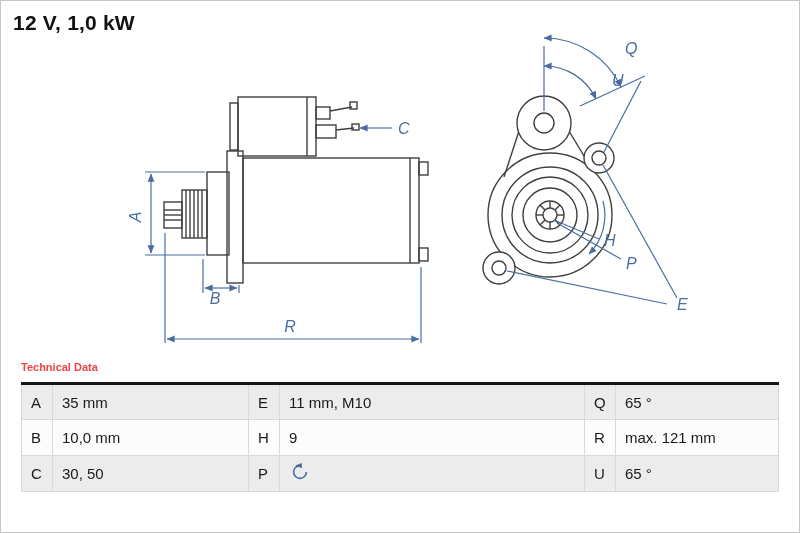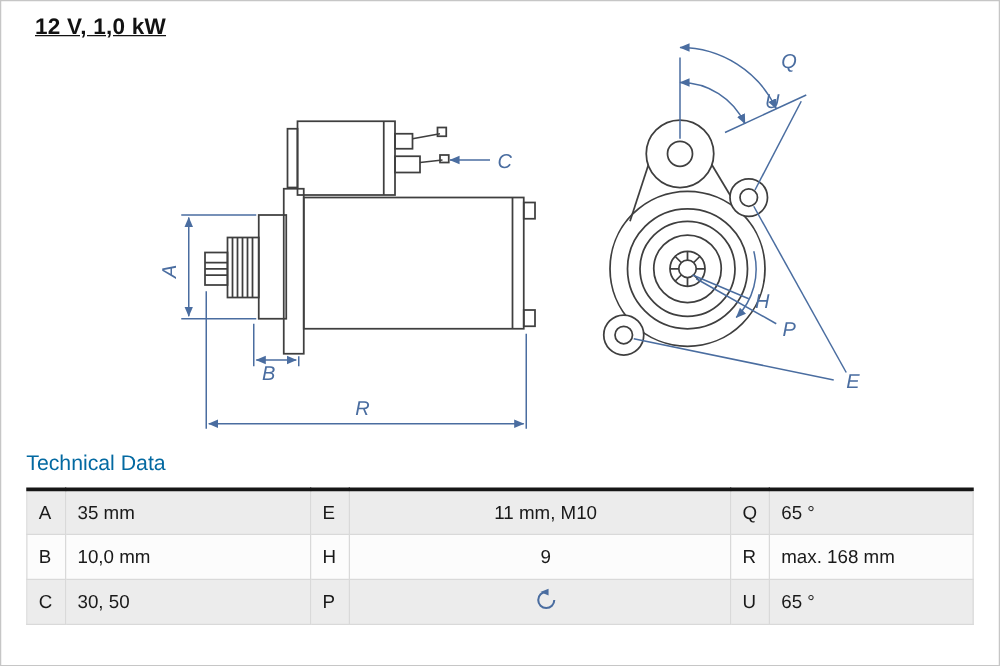--- a/index.html
+++ b/index.html
@@ -1,27 +1,27 @@
 <!DOCTYPE html>
 <html><head>
 <meta charset="utf-8">
 <style>
   * { margin:0; padding:0; box-sizing:border-box; }
   html,body { width:800px; height:533px; background:#fff; font-family:"Liberation Sans", sans-serif; }
   .page { position:relative; width:800px; height:533px; background:#ffffff; border:1px solid #c6c6c6; overflow:hidden; }
-  .title { position:absolute; left:27px; top:10px; font-size:18px; font-weight:700; color:#121212; letter-spacing:.2px;text-decoration:underline; }
+  .title { position:absolute; left:12px; top:10px; font-size:21px; font-weight:700; color:#121212; letter-spacing:.2px; }
   .drawing { position:absolute; left:0; top:0; }
   .tech { position:absolute; left:20px; right:20px; top:360px; }
-  .tech h2 { font-size:17px; font-weight:400; color:#0369a1; margin-bottom:9px; }
+  .tech h2 { font-size:11px; font-weight:700; color:#ef4444; margin-bottom:9px; }
   table { width:100%; border-collapse:collapse; border-top:3px solid #161616; table-layout:fixed; }
   td { font-size:15px; color:#1a1a1a; height:36px; border:1px solid #d9d9d9; padding-left:9px; vertical-align:middle; }
   tr.odd  { background:#ececec; }
   tr.even { background:#fcfcfc; }
   td.k1 { width:31px; } td.v1 { width:196px; }
-  td.k2 { width:31px; } td.v2 { width:305px;text-align:center; }
+  td.k2 { width:31px; } td.v2 { width:305px; }
   td.k3 { width:31px; }
   .rot-icon { display:inline-block; vertical-align:middle; }
   svg text.dim { fill:#4a6da0; font-family:"Liberation Sans", sans-serif; font-style:italic; font-size:16px; }
 </style>
 </head>
 <body>
 
 <div class="page">
 
   <div class="title">12 V, 1,0 kW</div>
@@ -165,21 +165,21 @@
           <td class="v2">11 mm, M10</td>
           <td class="k3">Q</td>
           <td class="v3">65 °</td>
         </tr>
         <tr class="even">
           <td class="k1">B</td>
           <td class="v1">10,0 mm</td>
           <td class="k2">H</td>
           <td class="v2">9</td>
           <td class="k3">R</td>
-          <td class="v3">max. 168 mm</td>
+          <td class="v3">max. 121 mm</td>
         </tr>
         <tr class="odd">
           <td class="k1">C</td>
           <td class="v1">30, 50</td>
           <td class="k2">P</td>
           <td class="v2">
             <span class="rot-icon">
               <svg width="22" height="22" viewBox="0 0 24 24">
                 <path d="M12,5 A7,7 0 1 0 19,12" fill="none" stroke="#4a6da0" stroke-width="1.8"></path>
                 <polygon points="14,2.2 6.8,5 14,8" fill="#4a6da0"></polygon>

